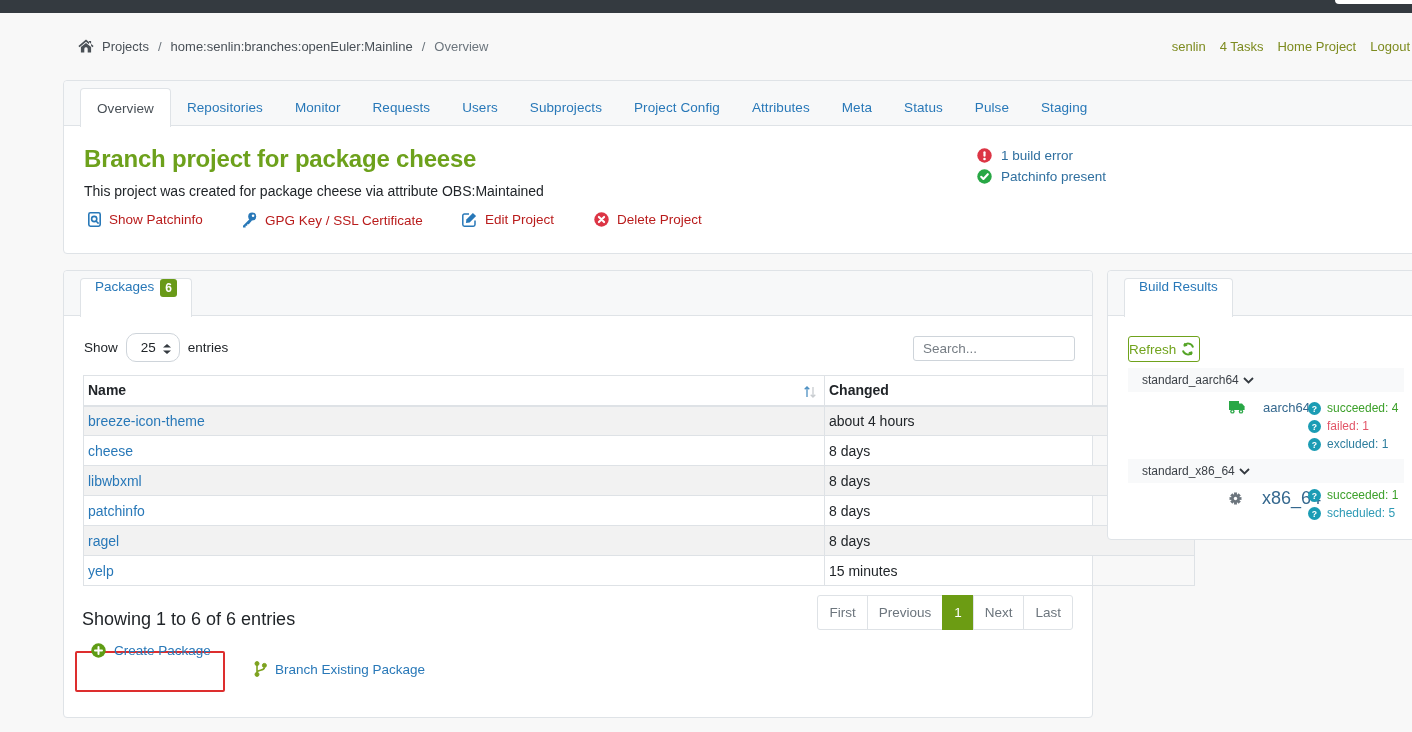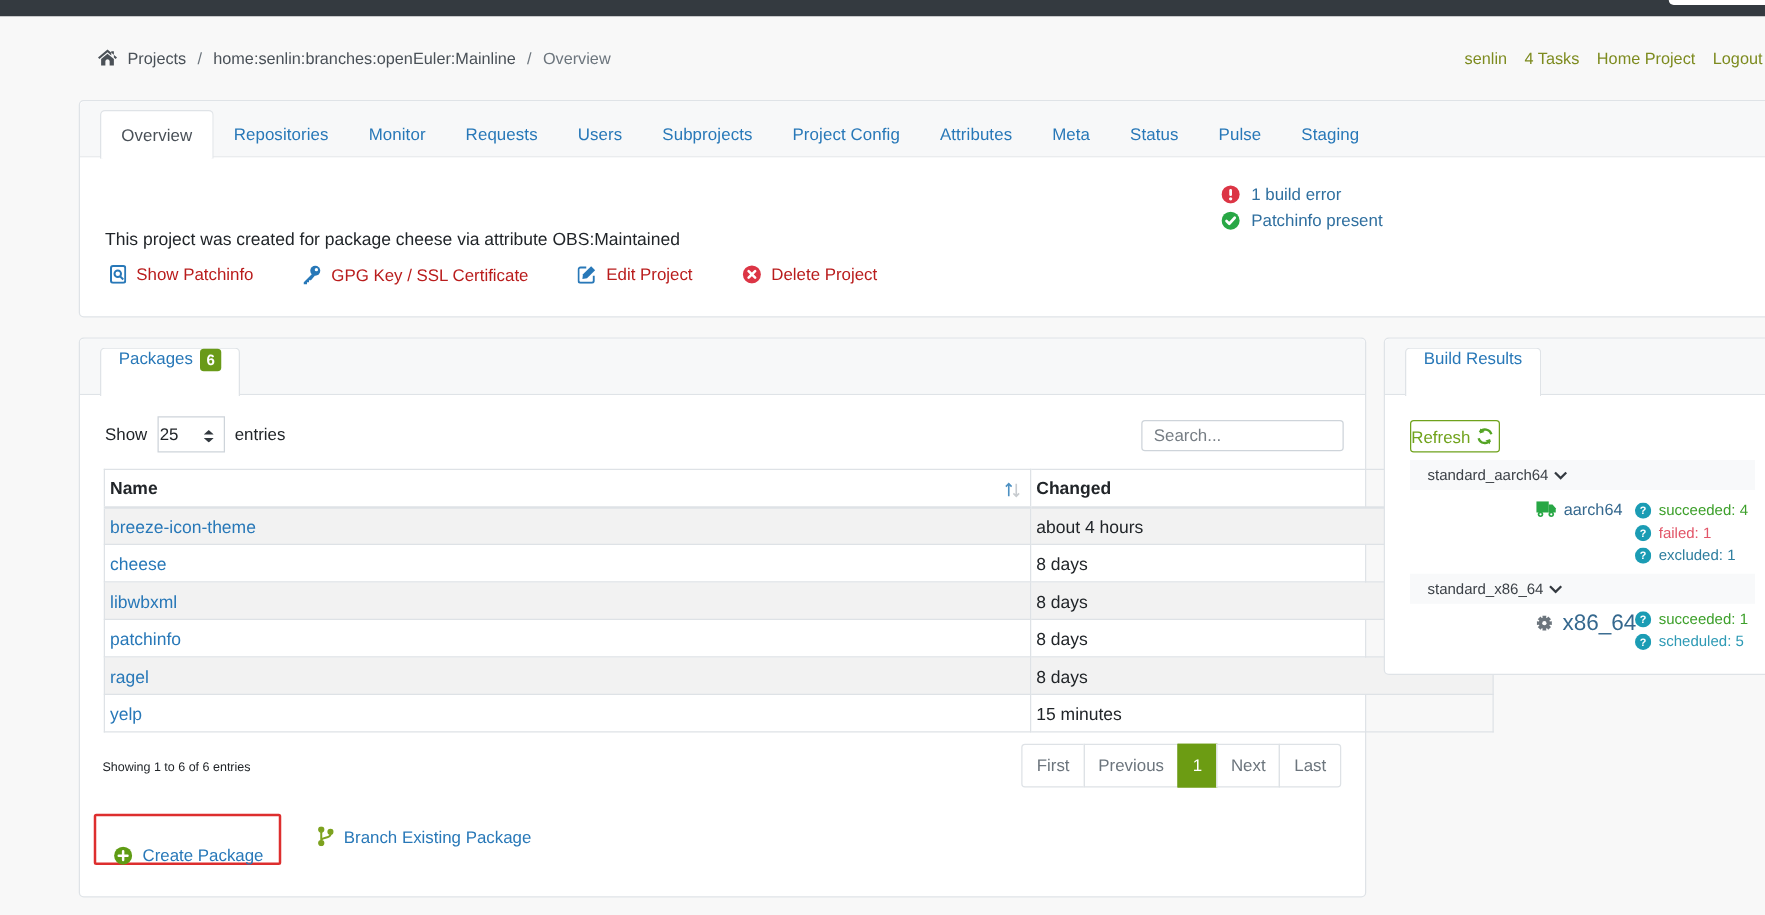--- a/index.html
+++ b/index.html
@@ -35,45 +35,45 @@
 #desc { position:absolute; left:20px; top:102px; color:#212529; font-size:14px; }
 .alink { position:absolute; top:131px; display:flex; align-items:center; color:#b91c1c; }
 .alink svg { margin-right:8px; }
 #pstate { position:absolute; left:913px; top:64px; }
 .prow { display:flex; align-items:center; height:21px; color:#2f6f9f; }
 .prow svg { margin-right:9px; }
 
 
 #card2 { left:63px; top:270px; width:1030px; height:448px; }
 #showrow { position:absolute; left:20px; top:62px; display:flex; align-items:center; }
-#lensel { width:54px; height:29px; border:1px solid #ced4da; border-radius:0; margin:0 8px; position:relative; padding-left:1px; display:flex; align-items:center; background:#fff; }
+#lensel { width:54px; height:29px; border:1px solid #ced4da; border-radius:10px; margin:0 8px; position:relative; padding-left:14px; display:flex; align-items:center; background:#fff; }
 #searchbox { position:absolute; left:849px; top:65px; width:162px; height:25px; border:1px solid #ced4da; border-radius:3px; background:#fff; color:#767d84; display:flex; align-items:center; padding-left:9px; }
 table#pkg { position:absolute; left:19px; top:104px; border-collapse:collapse; width:1112px; font-size:14px; }
 #pkg th, #pkg td { border:1px solid #dee2e6; font-weight:normal; text-align:left; padding:0 0 0 4px; height:30px; }
 #pkg th { border-bottom:2px solid #dee2e6; height:30px; font-weight:bold; position:relative; }
 #pkg tr.odd td { background:#f2f2f2; }
 .sorter { position:absolute; right:7px; top:9px; }
-#showing { position:absolute; left:18px; top:338px; font-size:10px; }
+#showing { position:absolute; left:18px; top:338px; font-size:18px; }
 #pager { position:absolute; right:19px; top:324px; display:flex; }
 .pbtn { height:35px; border:1px solid #dee2e6; background:#fff; color:#6c757d; display:flex; align-items:center; padding:0 11px; margin-left:-1px; }
 .pbtn.first { border-radius:3px 0 0 3px; margin-left:0; }
 .pbtn.last { border-radius:0 3px 3px 0; }
 .pbtn.on { background:#6c9c13; color:#fff; border-color:#6c9c13; }
 #redbox { position:absolute; left:11px; top:380px; width:150px; height:41px; border:2px solid #dd2e2e; border-radius:2px; }
-#createpkg { position:absolute; left:27px; top:406px; display:flex; align-items:center; color:#2878b8; }
+#createpkg { position:absolute; left:27px; top:372px; display:flex; align-items:center; color:#2878b8; }
 #branchpkg { position:absolute; left:190px; top:390px; display:flex; align-items:center; color:#2878b8; }
 #createpkg svg, #branchpkg svg { margin-right:8px; }
 
 
 #card3 { left:1107px; top:270px; width:330px; height:270px; }
 #refresh { position:absolute; left:20px; top:65px; width:72px; height:26px; border:1px solid #6fa21c; border-radius:3px; color:#71a31d; display:flex; align-items:center; background:#fff; }
 #refresh svg { margin-left:5px; }
 .reporow { position:absolute; left:20px; width:276px; height:24px; background:#f8f9fa; display:flex; align-items:center; padding-left:14px; color:#3c4147; font-size:12px; }
 .reporow svg { margin-left:4px; }
-.archrow { position:absolute; display:flex; align-items:center; }
+.archrow { position:absolute; display:flex; align-items:center;gap:12px; }
 .statline { height:18px; display:flex; align-items:center; font-size:12px; }
 .statline svg { margin-right:6px; }
 .s-ok { color:#3da02b; }
 .s-fail { color:#e25568; }
 .s-exc { color:#2e7e9e; }
 .s-sch { color:#2e9ab5; }
 </style>
 </head>
 <body>
 <div id="navbar"></div>
@@ -103,20 +103,21 @@
     <div class="navtab">Requests</div>
     <div class="navtab">Users</div>
     <div class="navtab">Subprojects</div>
     <div class="navtab">Project Config</div>
     <div class="navtab">Attributes</div>
     <div class="navtab">Meta</div>
     <div class="navtab">Status</div>
     <div class="navtab">Pulse</div>
     <div class="navtab">Staging</div>
   </div>
+  <div id="h1g">Branch project for package cheese</div>
   <div id="desc">This project was created for package cheese via attribute OBS:Maintained</div>
   <div class="alink" style="left:24px">
     <svg width="13" height="15" viewBox="0 0 13 15">
         <g fill="none" stroke="#2878b8" stroke-width="1.6">
           <rect x="0.8" y="0.8" width="11.4" height="13.4" rx="1.6"></rect>
           <circle cx="6.2" cy="7" r="2.6"></circle>
           <path d="M8 9 L10.6 11.6"></path>
         </g>
       </svg>
     <span>Show Patchinfo</span>

